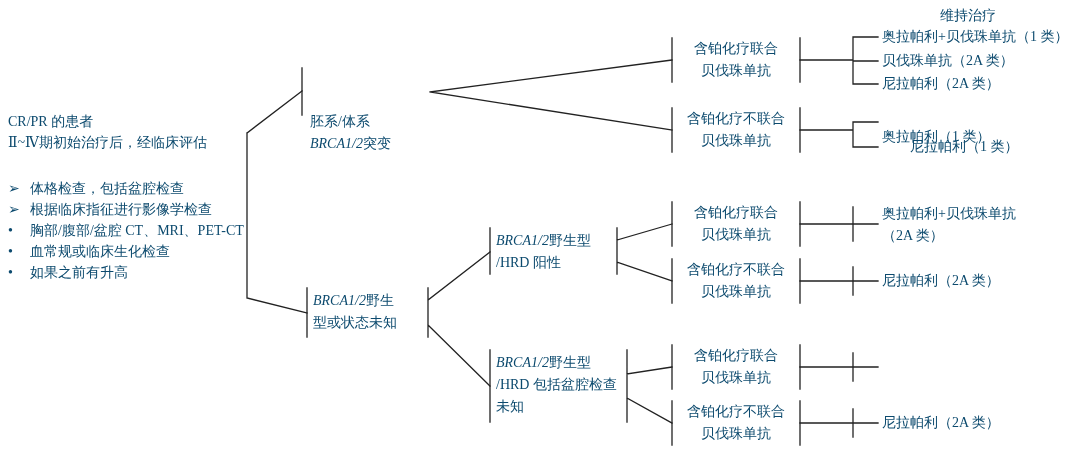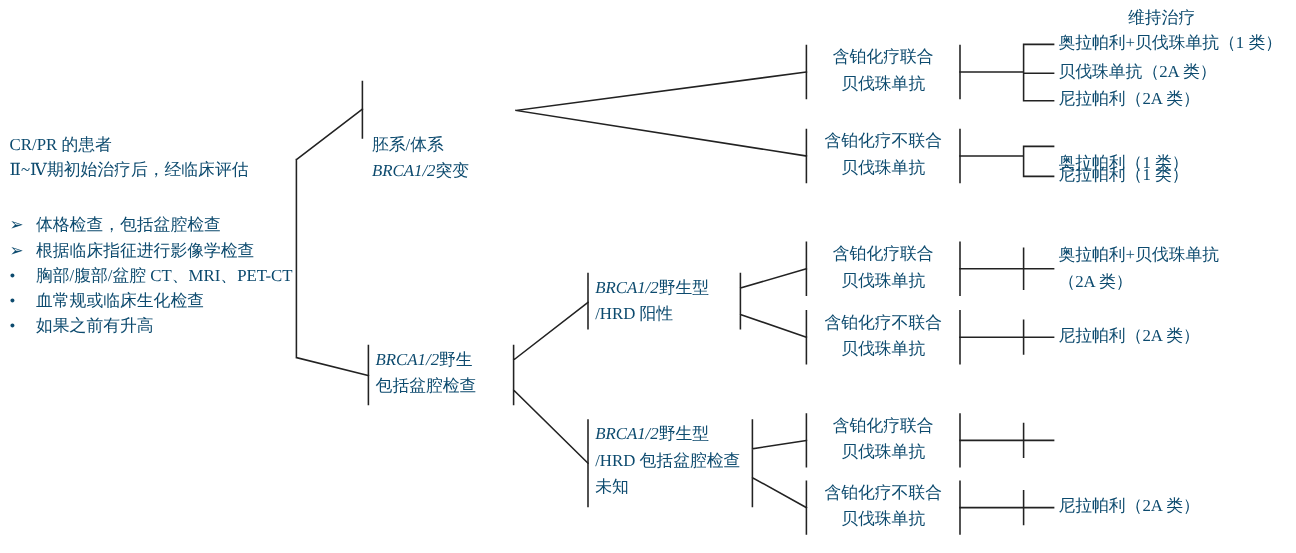--- a/index.html
+++ b/index.html
@@ -77,21 +77,21 @@
     </div>
   </div>
 
   <div class="t node" style="left:310px;top:71px;margin-top:40px;">
     <span class="ln">胚系/体系</span>
     <span class="ln"><i class="gene">BRCA1/2</i><span>突变</span></span>
   </div>
 
   <div class="t node" style="left:313px;top:290px;">
     <span class="ln"><i class="gene">BRCA1/2</i><span>野生</span></span>
-    <span class="ln">包括盆腔检查</span>
+    <span class="ln">型或状态未知</span>
   </div>
 
   <div class="t node" style="left:496px;top:230px;">
     <span class="ln"><i class="gene">BRCA1/2</i><span>野生型</span></span>
     <span class="ln">/HRD 阳性</span>
   </div>
 
   <div class="t node" style="left:496px;top:352px;">
     <span class="ln"><i class="gene">BRCA1/2</i><span>野生型</span></span>
     <span class="ln">/HRD 包括盆腔检查</span>
@@ -121,21 +121,21 @@
   <div class="cbox" style="top:401px;">
     <span class="ln">含铂化疗不联合</span>
     <span class="ln">贝伐珠单抗</span>
   </div>
 
   <div class="opt" style="top:37px;">奥拉帕利+贝伐珠单抗（1 类）</div>
   <div class="opt" style="top:61px;">贝伐珠单抗（2A 类）</div>
   <div class="opt" style="top:84px;">尼拉帕利（2A 类）</div>
 
   <div class="opt" style="top:122px;margin-top:15px;">奥拉帕利（1 类）</div>
-  <div class="opt" style="top:147px;">尼拉帕利（1 类）</div>
+  <div class="opt" style="top:147px;margin-left:28px;">尼拉帕利（1 类）</div>
 
   <div class="opt" style="top:225px;">
     <span class="ln">奥拉帕利+贝伐珠单抗</span>
     <span class="ln">（2A 类）</span>
   </div>
 
   <div class="opt" style="top:281px;">尼拉帕利（2A 类）</div>
   <div class="opt" style="top:423px;">尼拉帕利（2A 类）</div>
 
 </div>

